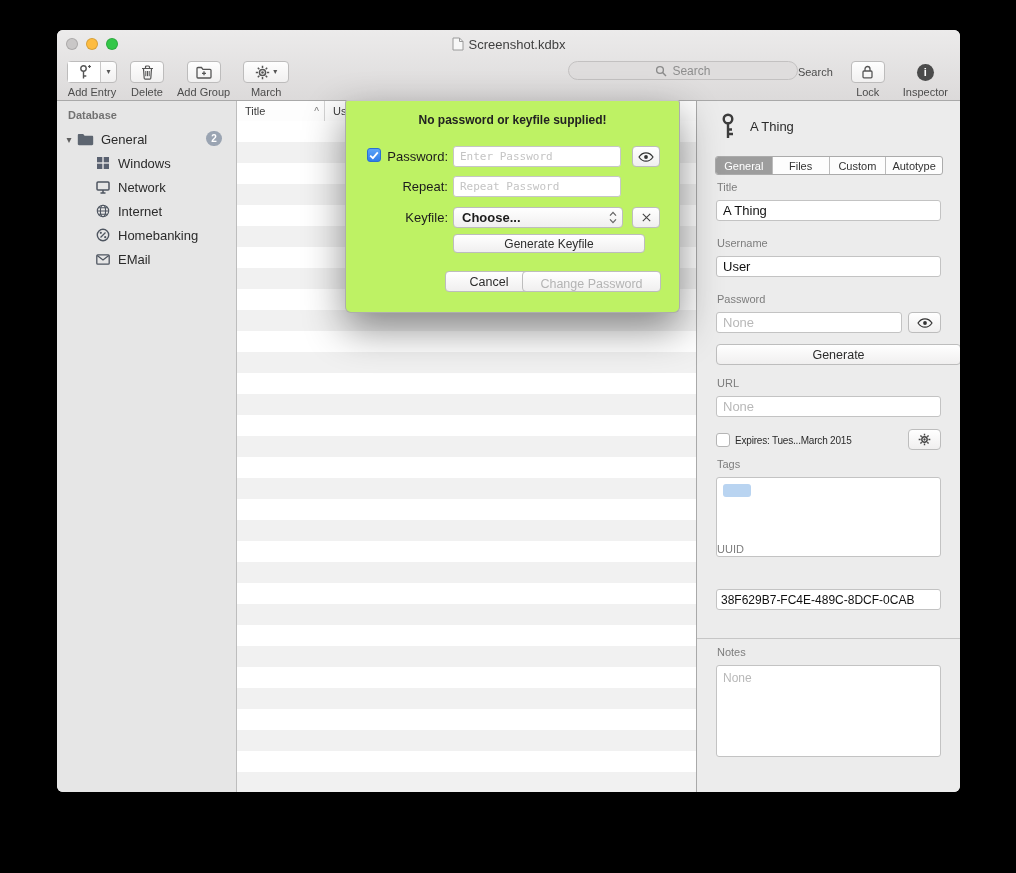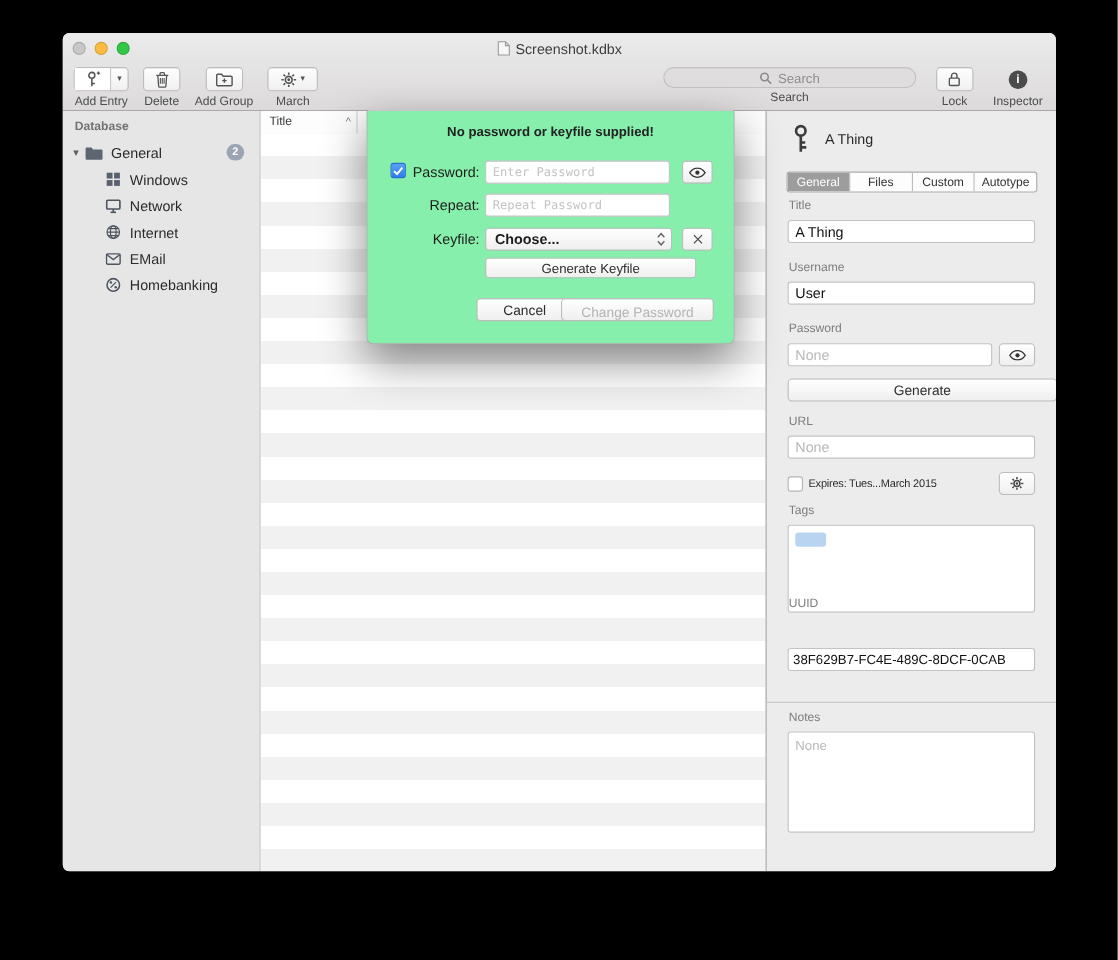--- a/index.html
+++ b/index.html
@@ -25,21 +25,21 @@
   .tb-btn{height:22px;border:1px solid #bdbcbc;border-radius:4px;
           background:linear-gradient(#fefefe,#f1f0f0);display:flex;align-items:center;
           justify-content:center;box-sizing:border-box;}
   .tb-btn .seg{display:flex;align-items:center;justify-content:center;height:100%;}
   .tb-btn .seg.main{width:32px;}
   .tb-btn .seg.arrow{width:15px;border-left:1px solid #c9c8c8;font-size:8px;color:#555;}
   .tb-btn.single{width:34px;}
   .tb-btn.wide{width:46px;gap:3px;}
   .tb-label{font-size:11px;color:#4c4c4c;margin-top:3px;white-space:nowrap;}
   .tb-right{margin-left:auto;display:flex;align-items:flex-start;gap:18px;}
-  .search-col{display:flex;flex-direction:column;align-items:center;}
+  .search-col{display:flex;flex-direction:row;align-items:center;}
   .search-field{width:230px;height:19px;border:1px solid #c3c1c1;border-radius:10px;
                 background:#dfdddd;display:flex;align-items:center;justify-content:center;
                 gap:5px;font-size:12px;color:#8d8d8d;box-sizing:border-box;}
   .chevron-glyph{font-size:8px;color:#555;line-height:1;}
   .info-circle{width:17px;height:17px;border-radius:50%;background:#4b4b4b;color:#fff;
                font-size:11px;font-weight:bold;display:flex;align-items:center;justify-content:center;}
   .icon-only{height:22px;display:flex;align-items:center;justify-content:center;}
   
   .content{position:absolute;left:0;top:71px;right:0;bottom:0;display:flex;}
   .sidebar{width:180px;background:#e6e6e6;border-right:1px solid #bdbdbd;box-sizing:border-box;
@@ -56,22 +56,22 @@
   
   .main{flex:1;position:relative;background:#fff;overflow:hidden;}
   .thead{position:absolute;left:0;right:0;top:0;height:20px;background:#fdfdfd;
          border-bottom:1px solid #cecece;font-size:11px;color:#3c3c3c;display:flex;}
   .th{position:relative;display:flex;align-items:center;padding-left:8px;box-sizing:border-box;}
   .th.title-col{width:88px;border-right:1px solid #d4d4d4;}
   .th .sort{position:absolute;right:5px;color:#777;font-size:10px;}
   .rows{position:absolute;left:0;right:0;top:20px;bottom:0;
         background:repeating-linear-gradient(to bottom,#ffffff 0px,#ffffff 21px,#f1f1f1 21px,#f1f1f1 42px);}
   
-  .sheet{position:absolute;left:276px;top:70px;width:335px;height:213px;z-index:6;
-         background:#86efac;border:1px solid #adadad;border-top-color:#c6c6c6;
+  .sheet{position:absolute;left:288px;top:70px;width:335px;height:213px;z-index:6;
+         background:#bef264;border:1px solid #adadad;border-top-color:#c6c6c6;
          border-radius:3px 3px 6px 6px;box-sizing:border-box;
          box-shadow:0 16px 40px rgba(0,0,0,.45);}
   .sheet-msg{position:absolute;top:12px;left:0;right:0;text-align:center;font-size:12px;
              font-weight:bold;color:#222;}
   .dlabel{position:absolute;font-size:13px;color:#1c1c1c;width:66px;text-align:right;left:36px;}
   .dinput{position:absolute;left:107px;width:168px;height:21px;border:1px solid #c6c6c6;
           border-radius:3px;background:#fff;box-sizing:border-box;padding:0 6px;
           font-family:"DejaVu Sans Mono",monospace;font-size:11px;color:#333;}
   .dinput::placeholder{color:#c4c4c4;}
   .cb{width:14px;height:14px;border-radius:3px;box-sizing:border-box;display:flex;
@@ -287,38 +287,38 @@
                 <ellipse cx="7" cy="7" rx="2.6" ry="5.7"></ellipse>
                 <path d="M1.3 7 h11.4 M2.2 3.8 h9.6 M2.2 10.2 h9.6"></path>
               </g>
             </svg>
         </span>
         <span class="sb-item-label">Internet</span>
       </div>
 
       <div class="sb-item">
         <span>
-          <svg width="14" height="11" viewBox="0 0 14 11">
-              <rect x="0.8" y="0.8" width="12.4" height="9.4" rx="1" fill="none" stroke="#4e5560" stroke-width="1.3"></rect>
-              <path d="M1.2 1.6 L7 6 L12.8 1.6" fill="none" stroke="#4e5560" stroke-width="1.3"></path>
-            </svg>
-        </span>
-        <span class="sb-item-label">EMail</span>
-      </div>
-
-      <div class="sb-item">
-        <span>
           <svg width="14" height="14" viewBox="0 0 14 14">
               <circle cx="7" cy="7" r="5.7" fill="none" stroke="#4e5560" stroke-width="1.4"></circle>
               <path d="M4.5 9.5 L9.5 4.5" stroke="#4e5560" stroke-width="1.2"></path>
               <circle cx="4.8" cy="4.8" r="1.1" fill="#4e5560"></circle>
               <circle cx="9.2" cy="9.2" r="1.1" fill="#4e5560"></circle>
             </svg>
         </span>
         <span class="sb-item-label">Homebanking</span>
+      </div>
+
+      <div class="sb-item">
+        <span>
+          <svg width="14" height="11" viewBox="0 0 14 11">
+              <rect x="0.8" y="0.8" width="12.4" height="9.4" rx="1" fill="none" stroke="#4e5560" stroke-width="1.3"></rect>
+              <path d="M1.2 1.6 L7 6 L12.8 1.6" fill="none" stroke="#4e5560" stroke-width="1.3"></path>
+            </svg>
+        </span>
+        <span class="sb-item-label">EMail</span>
       </div>
     </div>
 
     <div class="main">
       <div class="thead">
         <div class="th title-col">
           <span>Title</span>
           <span class="sort">^</span>
         </div>
         <div class="th">

